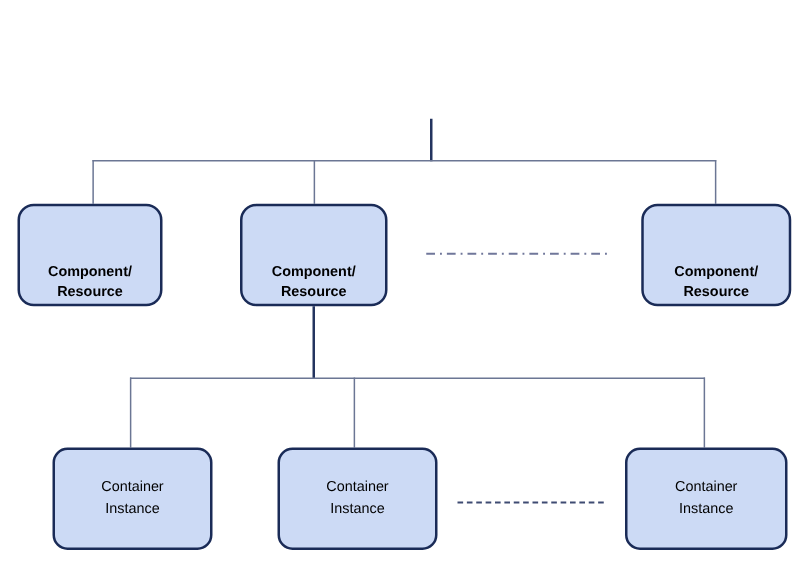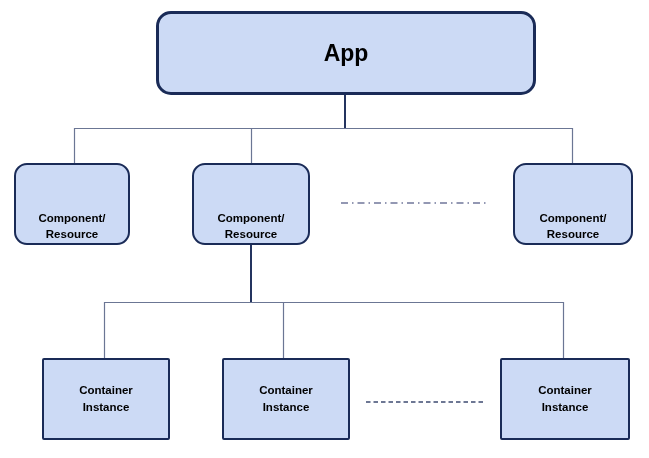--- a/index.html
+++ b/index.html
@@ -68,23 +68,23 @@
     font-weight: bold;
     line-height: 1.45;
     justify-content: flex-end;
   }
   .node-component.pos-left   { left: 14px;  width: 116px; }
   .node-component.pos-middle { left: 192px; width: 118px; }
   .node-component.pos-right  { left: 513px; width: 120px; }
   .node-container {
     top: 358px;
     height: 82px;
-    border-radius: 2px;
+    border-radius: 12px;
     font-size: 11.5px;
-    font-weight: bold;
+    font-weight: normal;
     line-height: 1.5;
   }
   .node-container.pos-left   { left: 42px;  width: 128px; }
   .node-container.pos-middle { left: 222px; width: 128px; }
   .node-container.pos-right  { left: 500px; width: 130px; }
   .node span { display: block; }
 </style>
 </head>
 <body>
 
@@ -101,23 +101,20 @@
     <line class="thick" x1="251" y1="245" x2="251" y2="303"></line>
     <line class="thin" x1="104" y1="302.5" x2="564" y2="302.5"></line>
     <line class="thin" x1="104.5" y1="302" x2="104.5" y2="358"></line>
     <line class="thin" x1="283.5" y1="302" x2="283.5" y2="358"></line>
     <line class="thin" x1="563.5" y1="302" x2="563.5" y2="358"></line>
 
     <line class="dashdot" x1="341" y1="203" x2="487" y2="203"></line>
     <line class="dashed" x1="366" y1="402" x2="484" y2="402"></line>
   </svg>
 
-  <div class="node node-app">
-    <span>App</span>
-  </div>
 
   <div class="node node-component pos-left">
     <span>Component/</span>
     <span>Resource</span>
   </div>
 
   <div class="node node-component pos-middle">
     <span>Component/</span>
     <span>Resource</span>
   </div>

